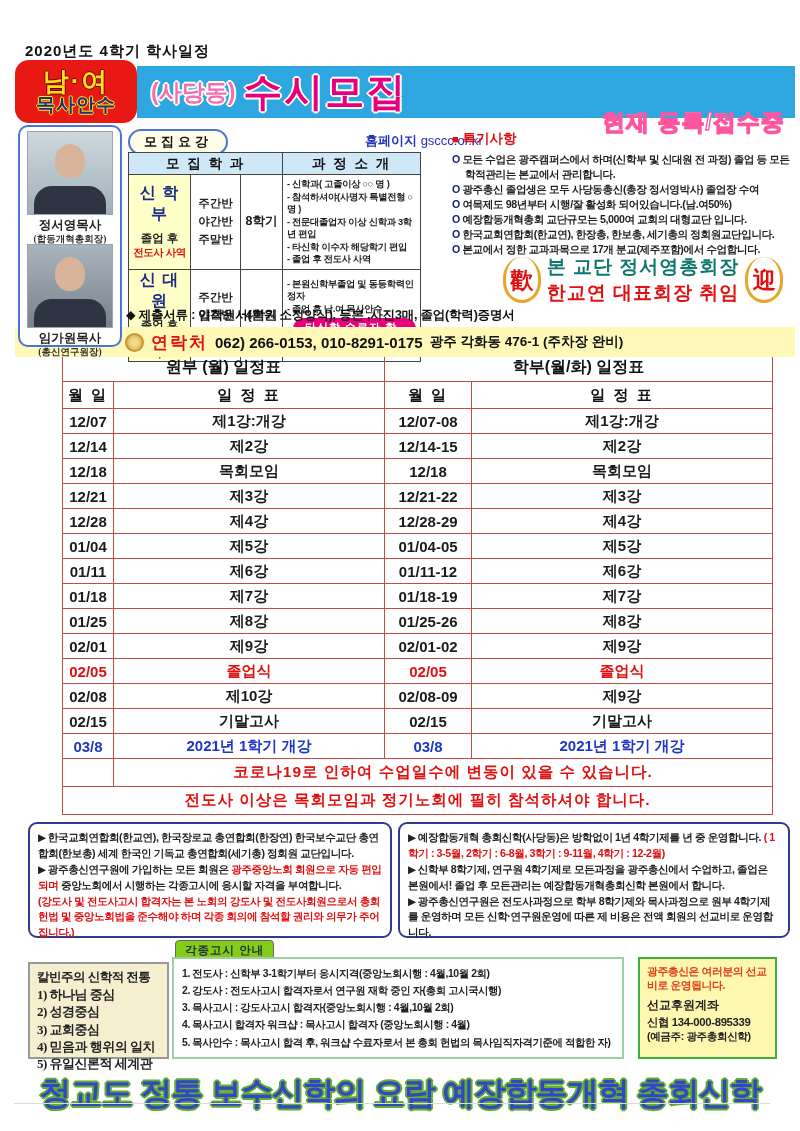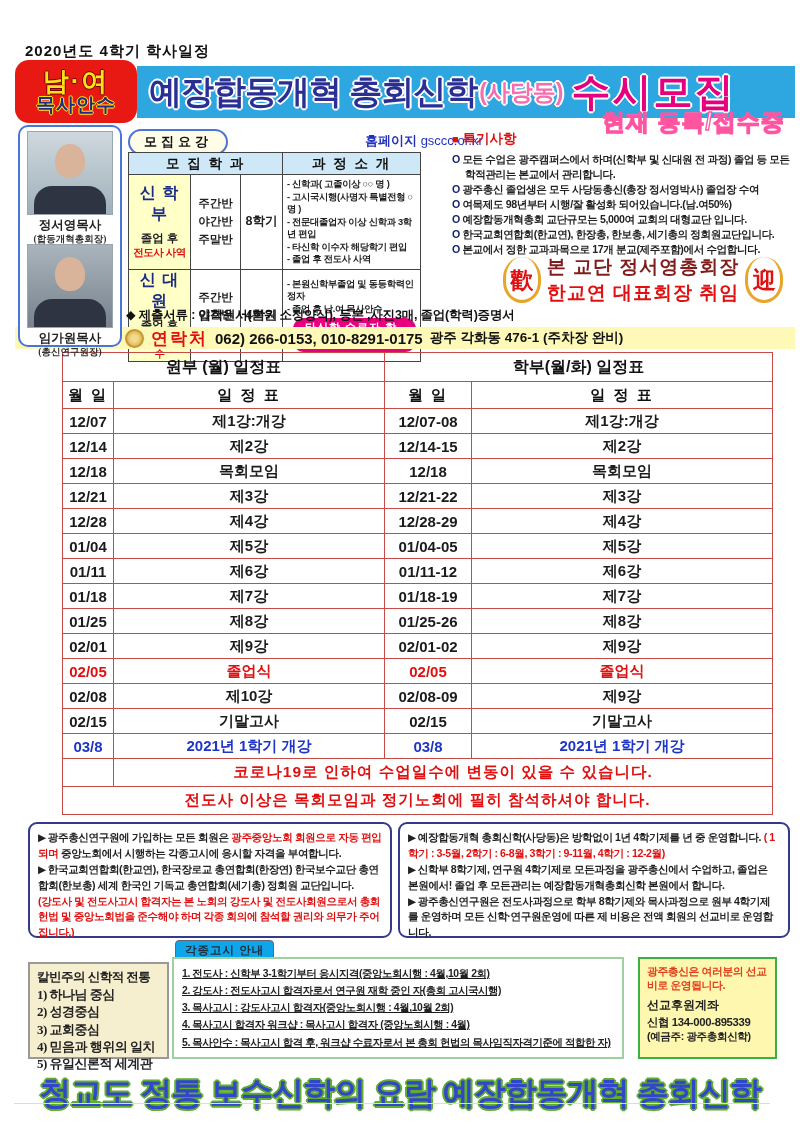--- a/index.html
+++ b/index.html
@@ -47,39 +47,39 @@
   .dept-note { display:block; font-size:10.5px; font-weight:800; color:#e01010; letter-spacing:-0.5px; }
   .class-cell { text-align:center; vertical-align:middle; font-size:11.5px; font-weight:700; line-height:1.55; color:#222; }
   .term-cell { text-align:center; vertical-align:middle; font-size:12.5px; font-weight:800; color:#222; }
   .course-cell { vertical-align:middle; padding:3px 4px; }
   .course-line { font-size:9.3px; font-weight:700; color:#222; line-height:1.35; letter-spacing:-0.3px; }
   .course-line::before { content:"- "; }
   .credit-badge { display:inline-block; margin:3px 0 1px 6px; background:#e6007e; color:#fff; font-size:11px; font-weight:800; border-radius:11px; padding:2px 12px; letter-spacing:1px; }
   .row1 td { height:74px; }
   .row2 td { height:62px; }
   .documents-line { position:absolute; left:126px; top:307px; font-size:12.5px; font-weight:800; color:#111; letter-spacing:-0.2px; }
-  .contact-band { position:absolute; left:15px; top:327px; width:780px; height:22px; background:#fff9b8; display:flex; align-items:center; gap:7px; padding-left:110px; z-index:1; }
+  .contact-band { position:absolute; left:15px; top:327px; width:780px; height:30px; background:#fff9b8; display:flex; align-items:center; gap:7px; padding-left:110px; z-index:1; }
   .seal-icon { width:19px; height:19px; border-radius:50%; border:2px solid #c9972f; background:radial-gradient(circle,#f3d98b 30%,#caa23d 100%); flex:0 0 auto; }
   .contact-label { font-size:17px; font-weight:800; color:#e01010; letter-spacing:2px; }
   .contact-phones { font-size:15px; font-weight:800; color:#111; }
   .contact-address { font-size:13.5px; font-weight:800; color:#111; }
 
   
   .special-notes { position:absolute; left:452px; top:130px; width:344px; }
   .sp-head { font-size:13.5px; font-weight:800; color:#e01010; margin-bottom:4px; }
   .sp-head .sq { color:#e01010; font-size:11px; }
   .sp-item { font-size:10.6px; font-weight:700; color:#222; line-height:1.42; letter-spacing:-0.4px; padding-left:13px; text-indent:-13px; }
   .sp-item::before { content:"O "; color:#16226e; font-weight:800; }
 
   .celebration { position:absolute; left:490px; top:254px; width:306px; display:flex; align-items:center; justify-content:center; gap:5px; }
   .laurel { position:relative; width:40px; height:48px; display:flex; align-items:center; justify-content:center; flex:0 0 auto; }
   .laurel::before { content:""; position:absolute; inset:1px; border:3.5px solid #e8a52a; border-top:none; border-radius:50% / 46%; }
   .laurel-char { position:relative; font-size:23px; font-weight:800; color:#e01010; }
   .cele-lines { text-align:center; }
-  .cele-l1 { font-size:19px; font-weight:800; color:#7f1d1d; letter-spacing:1px; white-space:nowrap; }
+  .cele-l1 { font-size:19px; font-weight:800; color:#0f766e; letter-spacing:1px; white-space:nowrap; }
   .cele-l2 { font-size:19px; font-weight:800; color:#e01010; letter-spacing:1px; white-space:nowrap; }
 
   
   .schedule-table { position:absolute; left:62px; top:352px; width:710px; border-collapse:collapse; table-layout:fixed; }
   .schedule-table td { border:1.5px solid #c74a44; text-align:center; vertical-align:middle; }
   .sched-title td { height:29px; font-size:16px; font-weight:800; color:#111; }
   .sched-head td { height:27px; font-size:15px; font-weight:800; color:#111; letter-spacing:2px; }
   .sched-row td { height:25px; font-size:15px; font-weight:600; color:#1b1b1b; }
   .sched-row.c-red td { color:#e01010; }
   .sched-row.c-blue td { color:#1f35c5;margin-left:15px; }
@@ -88,25 +88,25 @@
   
   .notes-box { position:absolute; top:822px; border:2.5px solid #333a8c; border-radius:9px; background:#fff; padding:6px 8px; }
   .notes-left { left:28px; width:364px; height:116px; }
   .notes-right { left:398px; width:392px; height:116px; }
   .note-item { font-size:10.6px; font-weight:700; line-height:1.5; letter-spacing:-0.4px; }
   .note-marker { color:#222; margin-right:2px; }
   .seg-dark { color:#222; }
   .seg-red { color:#e01010; }
 
   
-  .exam-pill { position:absolute; left:175px; top:940px; background:#0ea5e9; border:1px solid #667; border-radius:4px; padding:2px 9px; font-size:11.5px; font-weight:800; color:#203040; letter-spacing:1px; }
+  .exam-pill { position:absolute; left:175px; top:940px; background:#84cc16; border:1px solid #667; border-radius:4px; padding:2px 9px; font-size:11.5px; font-weight:800; color:#203040; letter-spacing:1px; }
   .calvin-box { position:absolute; left:28px; top:962px; width:141px; height:97px; background:#f6efcf; border:2px solid #999; padding:5px 7px; font-family:"Liberation Serif","DejaVu Serif",serif; }
   .calvin-title { font-size:12.5px; font-weight:800; color:#222; letter-spacing:-0.5px; }
   .cv-item { font-size:13px; font-weight:700; color:#222; line-height:1.33; letter-spacing:-0.5px; }
-  .exam-box { position:absolute; left:172px; top:957px; width:452px; height:102px; background:#fff; border:2px solid #9fd09f; padding:6px 8px;text-decoration:underline; }
+  .exam-box { position:absolute; left:172px; top:957px; width:452px; height:102px; background:#fff; border:2px solid #9fd09f; padding:6px 8px; }
   .ex-item { font-size:10.4px; font-weight:700; color:#222; line-height:1.65; letter-spacing:-0.4px; white-space:nowrap; }
   .support-box { position:absolute; left:638px; top:957px; width:139px; height:102px; background:#fdf7b0; border:2px solid #3cb043; padding:5px 7px; }
   .support-notice { font-size:10.8px; font-weight:800; color:#e0401a; line-height:1.3; letter-spacing:-0.4px; }
   .support-title { font-size:12px; font-weight:800; color:#222; margin-top:5px; }
   .support-number { font-size:11.3px; font-weight:800; color:#222; margin-top:1px; letter-spacing:-0.3px; }
   .support-holder { font-size:10.6px; font-weight:800; color:#222; letter-spacing:-0.4px; }
 
   
   .bottom-banner { position:absolute; left:0; top:1072px; width:800px; text-align:center; font-size:32px; font-weight:800; color:#3345c8; letter-spacing:-1px; white-space:nowrap;
     text-shadow:-2px 0 #5fae2f,2px 0 #5fae2f,0 -2px #5fae2f,0 2px #5fae2f,-1px -1px #5fae2f,1px 1px #5fae2f,1px -1px #5fae2f,-1px 1px #5fae2f; }
@@ -117,21 +117,20 @@
 
 <div class="page">
 
   <div class="top-label">2020년도 4학기 학사일정</div>
 
   <div class="badge-box">
     <div class="badge-l1">남·여</div>
     <div class="badge-l2">목사안수</div>
   </div>
   <div class="banner">
-    <span class="banner-title ow">예장합동개혁 총회신학</span>
     <span class="banner-loc ow">(사당동)</span>
     <span class="banner-hot ow">수시모집</span>
   </div>
   <div class="status-overlay">현재 등록/접수중</div>
 
   <div class="photo-panel">
     <div class="prof">
       <div class="photo p1"></div>
       <div class="prof-name">정서영목사</div>
       <div class="prof-title">(합동개혁총회장)</div>
@@ -168,21 +167,21 @@
         <span class="dept-note">전도사 사역</span>
       </td>
       <td class="class-cell">
         <div>주간반</div>
         <div>야간반</div>
         <div>주말반</div>
       </td>
       <td class="term-cell">8학기</td>
       <td class="course-cell">
             <div class="course-line">신학과( 고졸이상 ○○ 명 )</div>
-            <div class="course-line">고시국시행(사명자 특별전형 ○ 명 )</div>
+            <div class="course-line">참석하셔야(사명자 특별전형 ○ 명 )</div>
             <div class="course-line">전문대졸업자 이상 신학과 3학년 편입</div>
             <div class="course-line">타신학 이수자 해당학기 편입</div>
             <div class="course-line">졸업 후 전도사 사역</div>
           </td>
     </tr>
     <tr class="row2">
       <td class="dept-cell">
         <span class="dept-main">신 대 원</span>
         <span class="dept-sub">졸업 후</span>
         <span class="dept-note">남·여목사안수</span>
@@ -348,22 +347,22 @@
         <td></td>
         <td colspan="3">코로나19로 인하여 수업일수에 변동이 있을 수 있습니다.</td>
       </tr>
       <tr class="notice-row">
         <td colspan="4">전도사 이상은 목회모임과 정기노회에 필히 참석하셔야 합니다.</td>
       </tr>
     </tbody>
   </table>
 
   <div class="notes-box notes-left">
+      <div class="note-item"><span class="note-marker">▶</span><span class="seg-dark">한국교회연합회(한교연), 한국장로교 총연합회(한장연) 한국보수교단 총연합회(한보총) 세계 한국인 기독교 총연합회(세기총) 정회원  교단입니다.</span></div>
       <div class="note-item"><span class="note-marker">▶</span><span class="seg-dark">광주총신연구원에 가입하는 모든 회원은 </span><span class="seg-red">광주중앙노회 회원으로 자동 편입되며</span><span class="seg-dark"> 중앙노회에서 시행하는 각종고시에 응시할 자격을 부여합니다.</span></div>
-      <div class="note-item"><span class="note-marker">▶</span><span class="seg-dark">한국교회연합회(한교연), 한국장로교 총연합회(한장연) 한국보수교단 총연합회(한보총) 세계 한국인 기독교 총연합회(세기총) 정회원  교단입니다.</span></div>
       <div class="note-item"><span class="seg-red">(강도사 및 전도사고시 합격자는  본 노회의 강도사 및  전도사회원으로서  총회헌법 및 중앙노회법을 준수해야 하며 각종 회의에 참석할  권리와 의무가 주어집니다.)</span></div>
     </div>
   <div class="notes-box notes-right">
       <div class="note-item"><span class="note-marker">▶</span><span class="seg-dark">예장합동개혁 총회신학(사당동)은 방학없이 1년 4학기제를 년 중 운영합니다. </span><span class="seg-red">( 1학기 : 3-5월,  2학기 : 6-8월,  3학기 : 9-11월,  4학기 : 12-2월)</span></div>
       <div class="note-item"><span class="note-marker">▶</span><span class="seg-dark">신학부 8학기제,  연구원 4학기제로  모든과정을  광주총신에서 수업하고, 졸업은 본원에서! 졸업 후 모든관리는 예장합동개혁총회신학 본원에서 합니다.</span></div>
       <div class="note-item"><span class="note-marker">▶</span><span class="seg-dark">광주총신연구원은 전도사과정으로 학부 8학기제와 목사과정으로 원부 4학기제를 운영하며 모든 신학·연구원운영에 따른 제 비용은  전액 회원의 선교비로 운영합니다.</span></div>
     </div>
 
   <div class="exam-pill">각종고시 안내</div>
 

